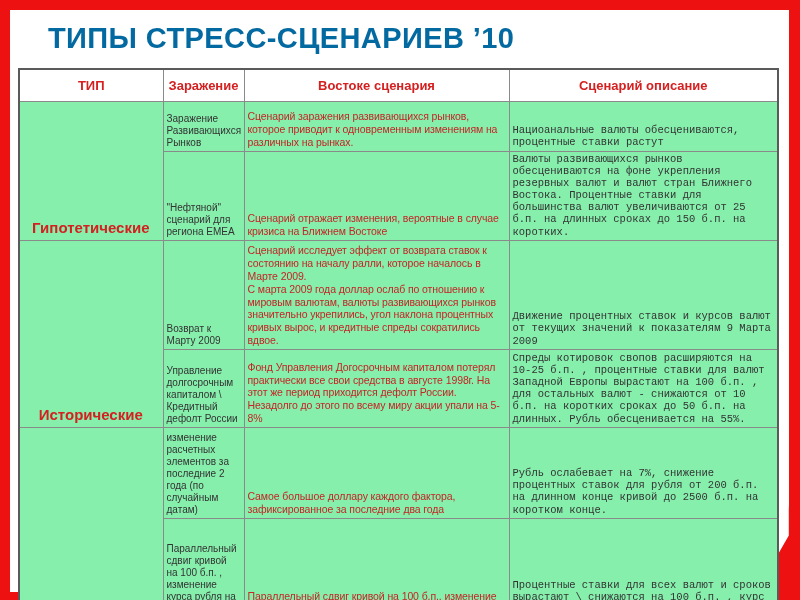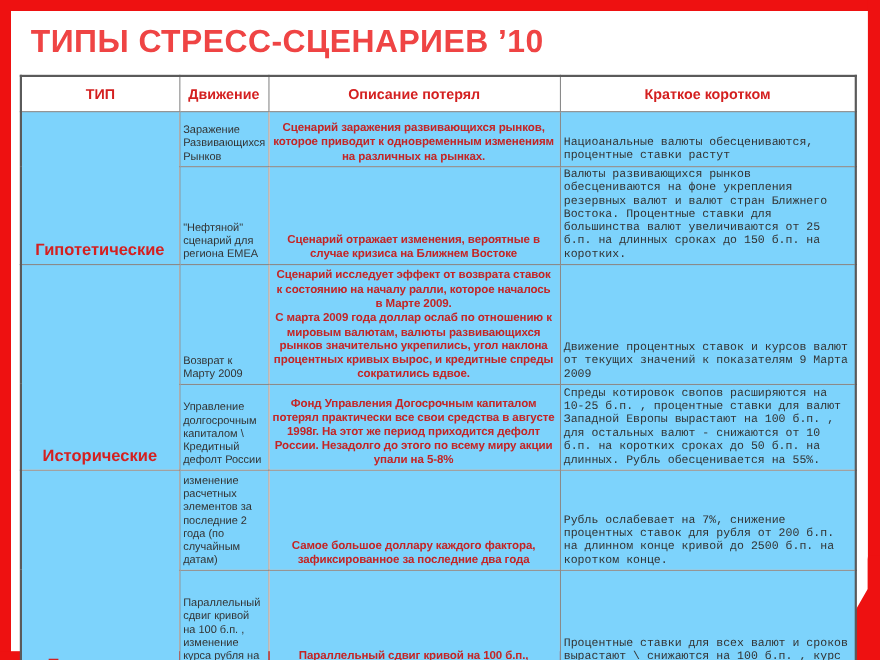--- a/index.html
+++ b/index.html
@@ -18,50 +18,50 @@
     position:absolute;left:772px;top:505px;width:28px;height:95px;background:#ee1111;
     clip-path:polygon(60% 0, 100% 0, 100% 100%, 0 100%, 0 63%, 60% 32%);
   }
   .ribbon-notch{
     position:absolute;left:775px;top:505px;width:0;height:0;
     border-left:7px solid transparent;border-right:7px solid transparent;
     border-top:30px solid #ffffff;
   }
 
   .title{
-    position:absolute;left:28px;top:22px;margin:0;
-    font-size:29px;font-weight:bold;color:#ef4444;letter-spacing:.4px;
+    position:absolute;left:48px;top:22px;margin:0;
+    font-size:29px;font-weight:bold;color:#0369a1;letter-spacing:.4px;
     white-space:nowrap;
   }
 
   table.scenarios{
     position:absolute;left:18px;top:68px;width:759px;
     border-collapse:collapse;table-layout:fixed;
     border:2px solid #5a5a5a;
   }
   table.scenarios th, table.scenarios td{
     border:1px solid #8a8a8a;
     overflow:hidden;
   }
   thead tr{height:32px;}
   th{
     font-size:13px;font-weight:bold;color:#d42020;
     vertical-align:middle;padding:0 2px;
     background:#ffffff;
   }
-  td{vertical-align:bottom;padding:1px 4px 2px 3px;background:#7dd3fc;}
+  td{vertical-align:bottom;padding:1px 4px 2px 3px;background:#86efac;}
   .type-cell{
     text-align:center;font-weight:bold;font-size:15px;color:#d42020;
     padding-bottom:4px;
     margin-top:36px;
   }
   .name-cell{font-size:10px;line-height:1.2;color:#333333;}
   .desc-cell{
-    font-size:10.5px;line-height:1.22;font-weight:bold;color:#c42525;
-    letter-spacing:-0.1px;white-space:pre-line;text-align:center;
+    font-size:10.5px;line-height:1.22;font-weight:normal;color:#c42525;
+    letter-spacing:-0.1px;white-space:pre-line;
   }
   .brief-cell{font-size:10.5px;line-height:1.16;color:#333333;font-family:Liberation Mono, monospace;}
   tr.h-r1{height:50px;}
   tr.h-r2{height:75px;}
   tr.h-r3{height:109px;}
   tr.h-r4{height:78px;}
   tr.h-r5{height:91px;}
   tr.h-r6{height:100px;}
 </style>
 </head>
@@ -79,23 +79,23 @@
 <table class="scenarios">
   <colgroup>
     <col style="width:144px">
     <col style="width:81px">
     <col style="width:265px">
     <col style="width:269px">
   </colgroup>
   <thead>
     <tr>
       <th>ТИП</th>
-      <th>Движение</th>
-      <th>Описание потерял</th>
-      <th>Краткое коротком</th>
+      <th>Заражение</th>
+      <th>Востоке сценария</th>
+      <th>Сценарий описание</th>
     </tr>
   </thead>
   <tbody>
     <tr class="h-r1">
       <td class="type-cell" rowspan="2">Гипотетические</td>
       <td class="name-cell">Заражение Развивающихся Рынков</td>
       <td class="desc-cell">Сценарий заражения развивающихся рынков, которое приводит к одновременным изменениям на различных на рынках.</td>
       <td class="brief-cell">Нациоанальные валюты обесцениваются, процентные ставки растут</td>
     </tr>
     <tr class="h-r2">

